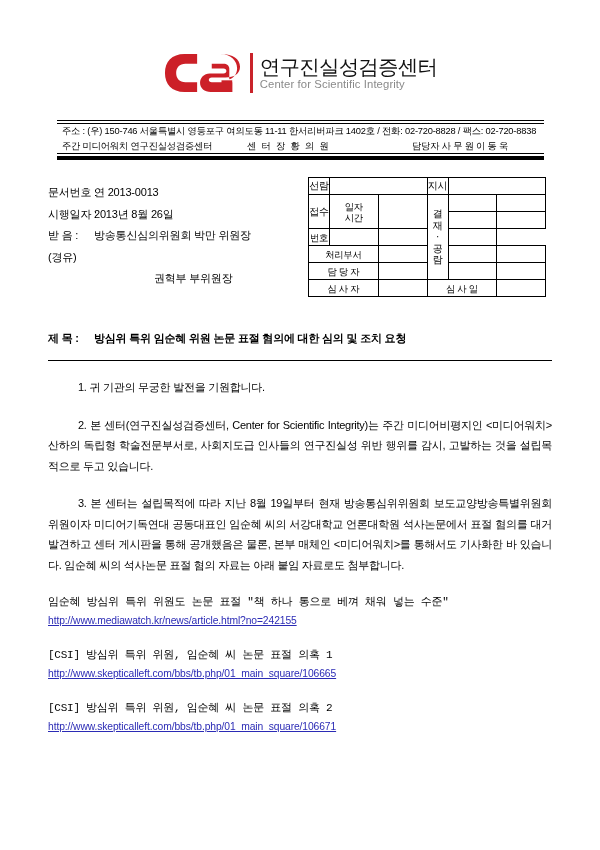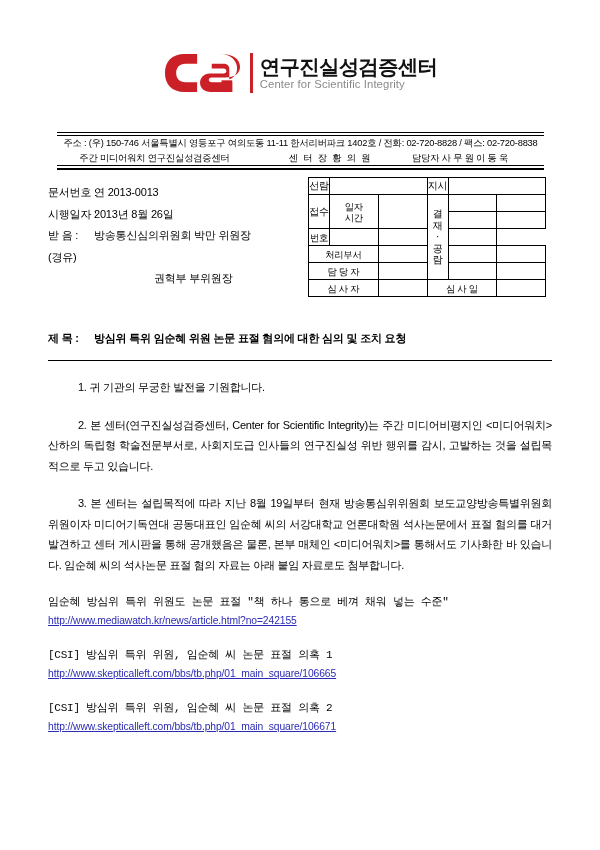--- a/index.html
+++ b/index.html
@@ -37,45 +37,44 @@
   .logo-words {
     display: flex;
     flex-direction: column;
     justify-content: center;
     border-left: 3px solid #c9232a;
     padding-left: 7px;
     height: 40px;
   }
   .logo-kr {
     font-size: 20.5px;
-    font-weight: bold;
+    font-weight: normal;
     letter-spacing: -0.8px;
     line-height: 22px;
     color: #111111;
     white-space: nowrap;
   }
   .logo-en {
     font-size: 11.3px;
     color: #8a8a8a;
     letter-spacing: 0.1px;
     line-height: 13px;
     white-space: nowrap;
   }
 
   
   .addr-box {
     position: absolute;
     left: 57px;
-    top: 132px;
+    top: 120px;
     width: 487px;
     border-top: 1px solid #000;
-    border-bottom: 2px solid #000000;
+    border-bottom: 4px solid #000000;
     box-sizing: border-box;
     padding: 3px 0 2px 0;
-    text-align: center;
   }
   .addr-box:before,
   .addr-box:after {
     content: "";
     position: absolute;
     left: 0;
     width: 100%;
     height: 0;
     border-top: 1px solid #000;
   }

